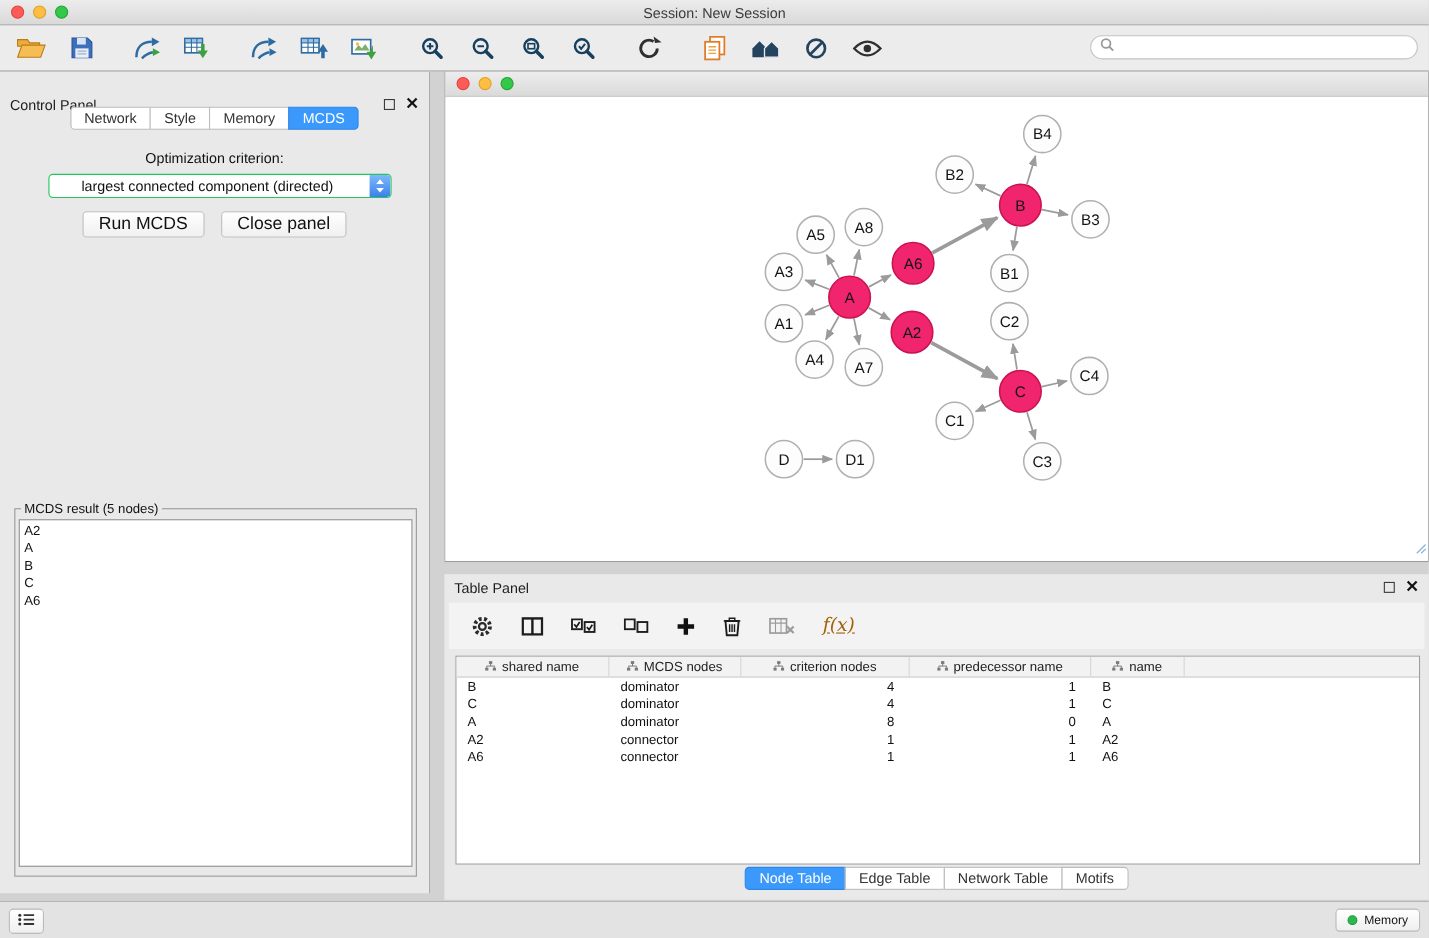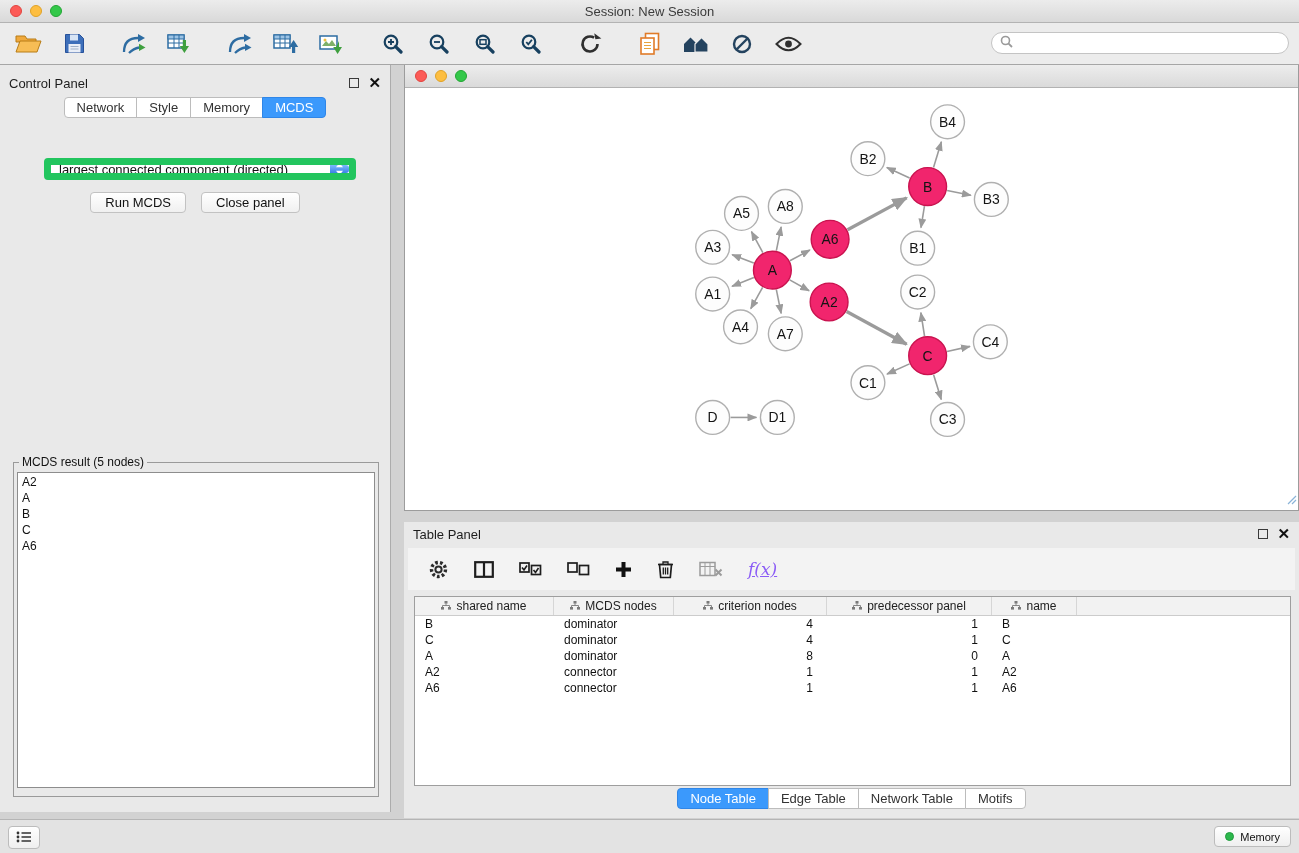--- a/index.html
+++ b/index.html
@@ -16,55 +16,55 @@
 
   
   .toolbar{position:absolute;top:23px;left:0;right:0;height:42px;background:#ececec;border-bottom:1px solid #a6a6a6;display:flex;align-items:center;padding:0 12px;box-sizing:border-box;z-index:4;}
   .tgroup{display:flex;align-items:center;gap:14px;margin-right:28px;}
   .tbtn{width:32px;height:30px;display:flex;align-items:center;justify-content:center;cursor:default;}
   .search{position:absolute;right:10px;top:9px;width:298px;height:22px;background:#fff;border:1px solid #c4c4c4;border-radius:11px;display:flex;align-items:center;gap:5px;padding:0 8px;box-sizing:border-box;}
   .search input{border:none;outline:none;background:transparent;flex:1;font-size:12px;font-family:"Liberation Sans",sans-serif;}
 
   
   .control-panel{position:absolute;left:0;top:65px;width:391px;height:747px;background:#e9e9e9;border-right:1px solid #acacac;box-sizing:border-box;}
-  .cp-header{position:absolute;top:4px;left:0;right:0;height:28px;display:flex;align-items:center;padding:0 9px;font-size:13px;color:#1d1d1d;}
+  .cp-header{position:absolute;top:16px;left:0;right:0;height:28px;display:flex;align-items:center;padding:0 9px;font-size:13px;color:#1d1d1d;}
   .panel-icons{margin-left:auto;display:flex;gap:9px;align-items:center;}
   .float-box{width:8px;height:8px;border:1.5px solid #3a3a3a;display:inline-block;}
   .close-x{font-size:15px;font-weight:bold;color:#111;line-height:10px;}
   .cp-tabs{position:absolute;top:32px;left:0;right:0;display:flex;justify-content:center;}
   .seg{background:#fff;border:1px solid #bcbcbc;margin-left:-1px;padding:2px 12px;font-size:13px;color:#333;cursor:default;}
   .seg:first-child{border-radius:4px 0 0 4px;margin-left:0;}
   .seg:last-child{border-radius:0 4px 4px 0;}
   .seg.active{background:var(--accent,#3b99fc);border-color:#2f86e8;color:#fff;}
   .opt-label{position:absolute;top:71px;left:0;right:0;text-align:center;font-size:13px;color:#111;}
-  .dropdown{position:absolute;left:44px;top:93px;width:312px;height:22px;background:#fff;border:7px solid #22c55e;border-radius:4px;display:flex;align-items:center;box-sizing:border-box;overflow:hidden;}
+  .dropdown{position:absolute;left:44px;top:93px;width:312px;height:22px;background:#fff;border:1px solid #22c55e;border-radius:4px;display:flex;align-items:center;box-sizing:border-box;overflow:hidden;padding-left:21px;}
   .dropdown .value{flex:1;font-size:13px;padding-left:8px;color:#111;white-space:nowrap;}
   .stepper{width:19px;align-self:stretch;background:linear-gradient(#7db9fc,#3b82e8);display:flex;align-items:center;justify-content:center;border-radius:0 3px 3px 0;}
   .cp-buttons{position:absolute;top:127px;left:0;right:0;display:flex;justify-content:center;gap:15px;}
-  .mac-btn{background:linear-gradient(#ffffff,#f0f0f0);border:1px solid #c2c2c2;border-radius:4px;font-size:13px;padding:2px 14px;color:#111;font-family:"Liberation Sans",sans-serif;}
+  .mac-btn{background:linear-gradient(#ffffff,#f0f0f0);border:1px solid #c2c2c2;border-radius:4px;font-size:16px;padding:2px 14px;color:#111;font-family:"Liberation Sans",sans-serif;}
   fieldset.mcds-result{position:absolute;left:13px;width:366px;top:390px;height:342px;border:1px solid #9a9a9a;margin:0;padding:3px;box-sizing:border-box;}
   fieldset.mcds-result legend{font-size:12px;color:#111;padding:0 3px;margin-left:2px;}
   .result-list{background:#fff;border:1px solid #8d8d8d;height:316px;box-sizing:border-box;overflow:auto;padding:1px 4px;}
   .result-item{font-size:12px;line-height:16px;color:#111;}
 
   
   .network-window{position:absolute;left:404px;top:64px;width:895px;height:447px;background:#fff;border:1px solid #9c9c9c;box-sizing:border-box;}
   .nw-titlebar{position:relative;height:22px;background:linear-gradient(#ededed,#dadada);border-bottom:1px solid #b2b2b2;display:flex;align-items:center;}
   .nw-title{position:absolute;left:0;right:0;text-align:center;font-size:13px;color:#333;}
   .nw-canvas{position:absolute;top:23px;left:0;right:0;bottom:0;background:#fff;}
   svg.graph{width:100%;height:100%;display:block;}
   .node-label{font-family:"Liberation Sans",sans-serif;font-size:14px;fill:#141414;}
   .resize-corner{position:absolute;right:1px;bottom:1px;}
 
   
   .table-panel{position:absolute;left:404px;top:522px;width:895px;height:296px;background:#e9e9e9;}
   .tp-header{position:absolute;top:0;left:0;right:0;height:24px;display:flex;align-items:center;padding:0 9px;font-size:13px;color:#1d1d1d;}
   .tp-toolbar{position:absolute;top:26px;left:4px;right:4px;height:42px;background:#f3f3f3;display:flex;align-items:center;gap:25px;padding:0 20px;}
   .tpbtn{display:flex;align-items:center;justify-content:center;}
-  .fx-label{font-family:"DejaVu Serif",serif;font-style:italic;color:#8b5cf6;font-size:17px;text-decoration:underline;}
+  .fx-label{font-family:"DejaVu Serif",serif;font-style:italic;color:#a16207;font-size:17px;text-decoration:underline;}
   .tp-table{position:absolute;left:10px;right:8px;top:74px;height:188px;background:#fff;border:1px solid #9e9e9e;overflow:hidden;}
   .thead{display:flex;background:#f2f2f2;border-bottom:1px solid #cccccc;height:18px;}
   .th{display:flex;align-items:center;justify-content:center;gap:5px;font-size:12px;color:#222;border-right:1px solid #d6d6d6;box-sizing:border-box;}
   .th.filler{flex:1;border-right:none;}
   .tr{display:flex;height:16px;}
   .td{font-size:12px;color:#111;padding:0 10px;box-sizing:border-box;line-height:16px;white-space:nowrap;overflow:hidden;}
   .td.num{text-align:right;padding-right:14px;}
   .tp-tabs{position:absolute;left:0;right:0;top:266px;display:flex;justify-content:center;}
 
   
@@ -231,20 +231,21 @@
         <span class="float-box"></span>
         <span class="close-x">✕</span>
       </span>
     </div>
     <div class="cp-tabs">
         <div class="seg">Network</div>
         <div class="seg">Style</div>
         <div class="seg">Memory</div>
         <div class="seg active">MCDS</div>
       </div>
+    <div class="opt-label">Optimization criterion:</div>
     <div class="dropdown">
       <span class="value">largest connected component (directed)</span>
       <span class="stepper">
         <svg width="9" height="14" viewBox="0 0 9 14">
             <path d="M4.5 1 L8 5.2 H1z" fill="#fff"></path>
             <path d="M4.5 13 L1 8.8 H8z" fill="#fff"></path>
           </svg>
       </span>
     </div>
     <div class="cp-buttons">
@@ -477,21 +478,21 @@
               </svg></span>
             <span>criterion nodes</span>
           </div>
           <div class="th" style="width: 165px;">
             <span><svg width="10" height="9" viewBox="0 0 10 9">
                 <rect x="3.5" y="0" width="3" height="2.6" fill="#7a7a7a"></rect>
                 <rect x="0" y="6" width="3" height="2.6" fill="#7a7a7a"></rect>
                 <rect x="7" y="6" width="3" height="2.6" fill="#7a7a7a"></rect>
                 <path d="M5 2.6 V4.5 M1.5 6 V4.5 H8.5 V6" stroke="#7a7a7a" fill="none" stroke-width="0.9"></path>
               </svg></span>
-            <span>predecessor panel</span>
+            <span>predecessor name</span>
           </div>
           <div class="th" style="width: 85px;">
             <span><svg width="10" height="9" viewBox="0 0 10 9">
                 <rect x="3.5" y="0" width="3" height="2.6" fill="#7a7a7a"></rect>
                 <rect x="0" y="6" width="3" height="2.6" fill="#7a7a7a"></rect>
                 <rect x="7" y="6" width="3" height="2.6" fill="#7a7a7a"></rect>
                 <path d="M5 2.6 V4.5 M1.5 6 V4.5 H8.5 V6" stroke="#7a7a7a" fill="none" stroke-width="0.9"></path>
               </svg></span>
             <span>name</span>
           </div>

